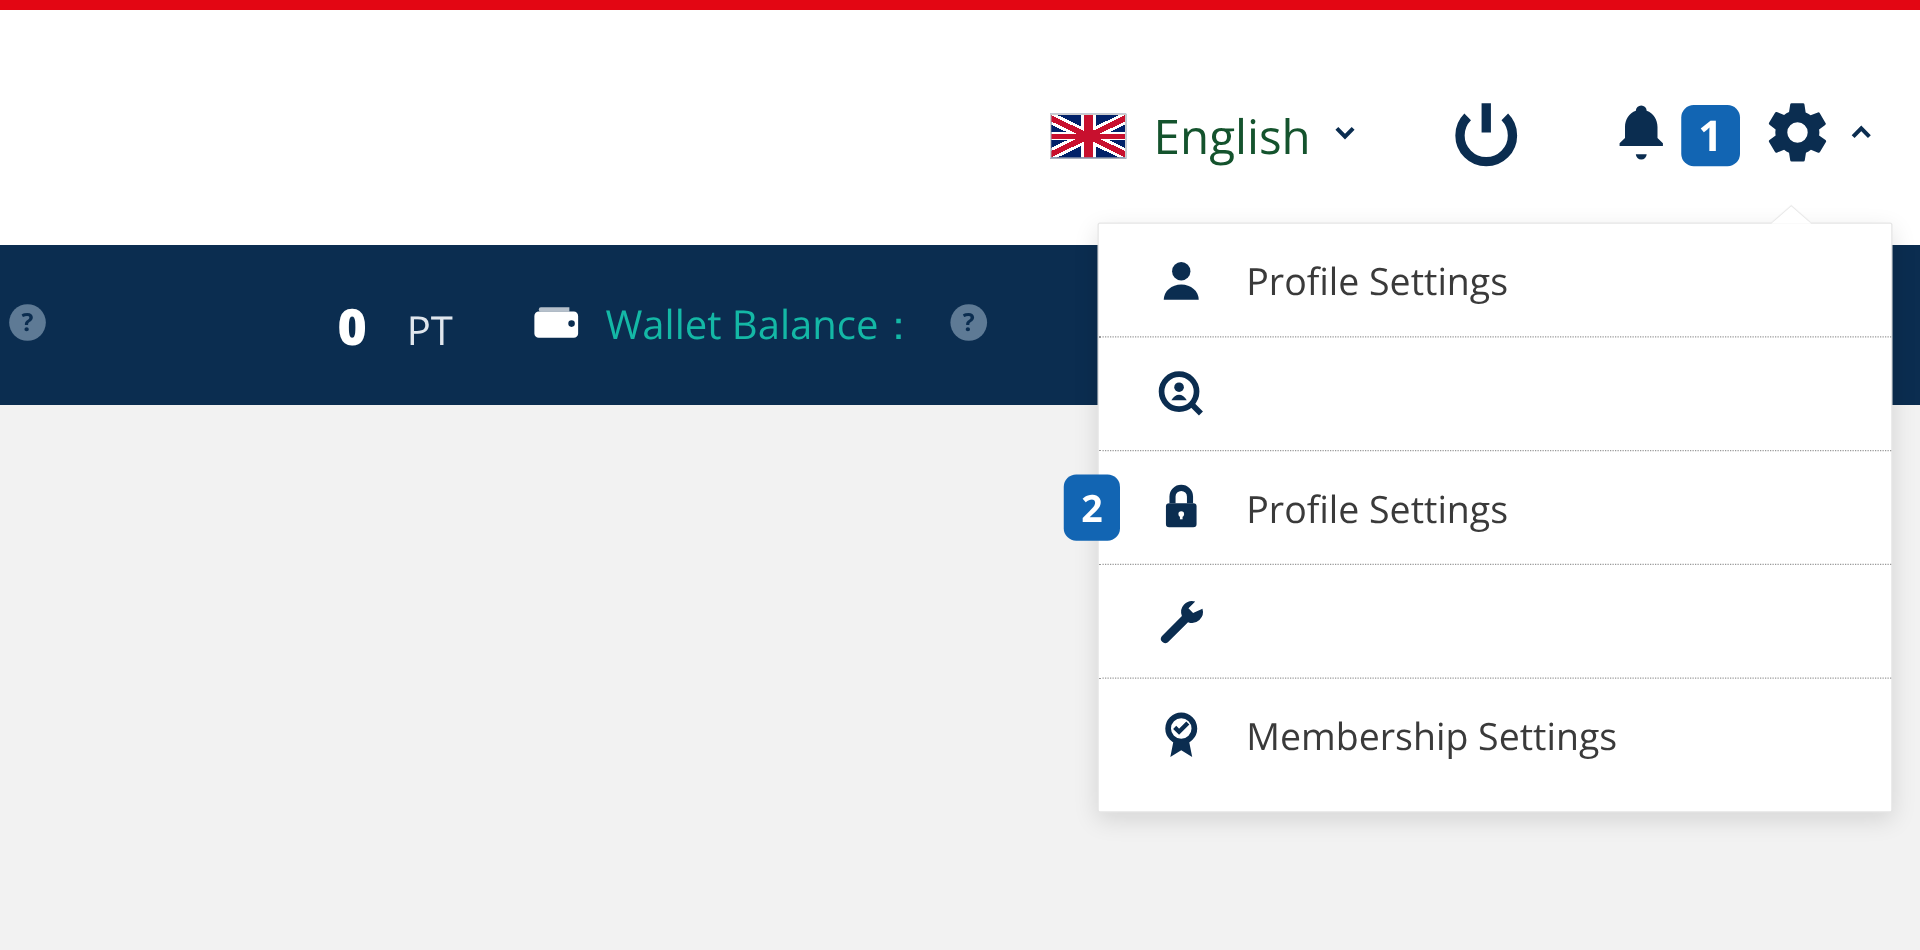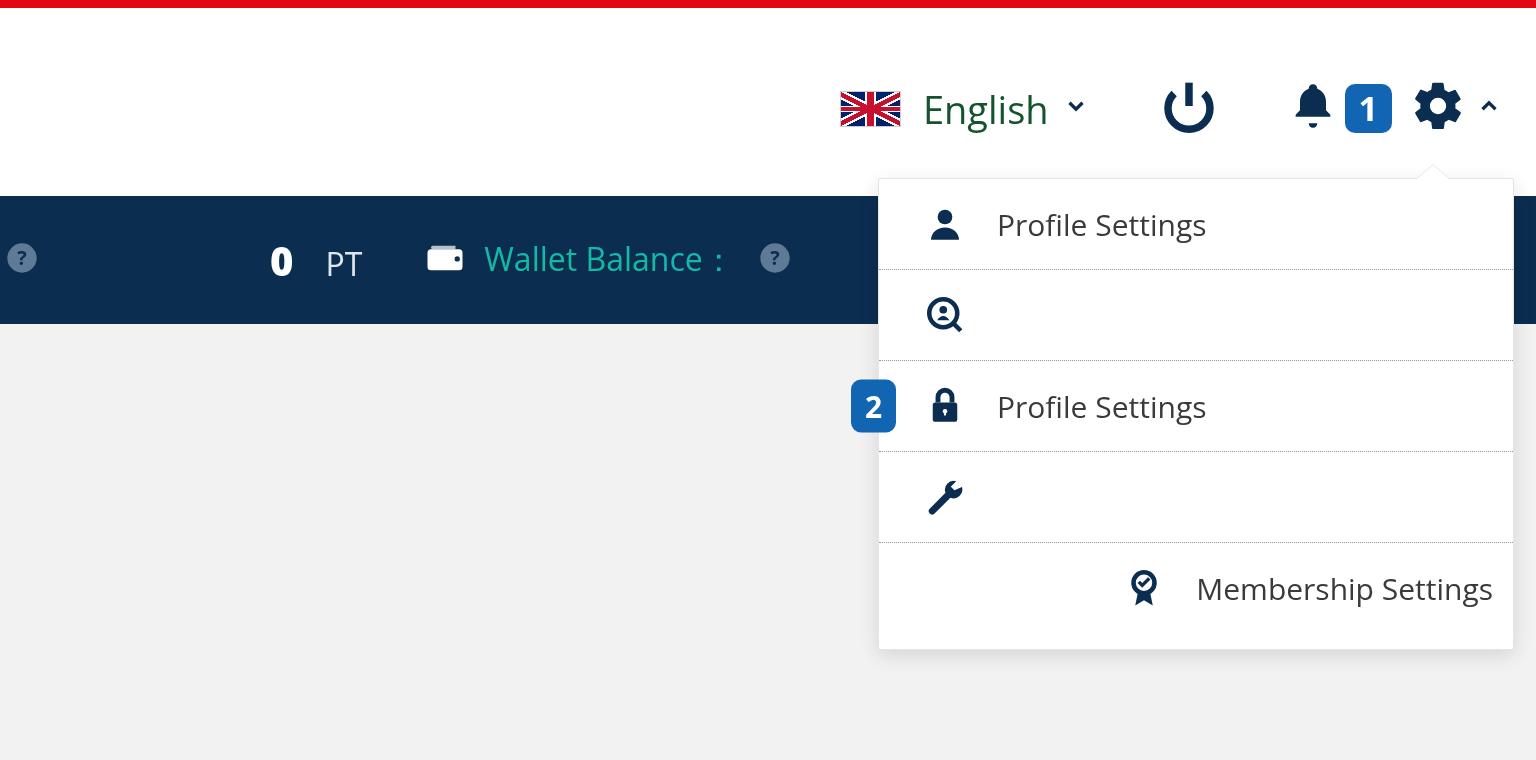--- a/index.html
+++ b/index.html
@@ -174,21 +174,21 @@
       filter: drop-shadow(0 -1px 0 #e5e5e5);
     }
     .menu-item {
       display: flex;
       align-items: center;
       padding: 24px 20px 24px 40px;
       border-bottom: 1px dotted #999;
       cursor: pointer;
       position: relative;
     }
-    .menu-item:last-child { border-bottom: none; justify-content: flex-end; }
+    .menu-item:last-child { border-bottom: none; }
     .menu-icon {
       width: 52px;
       display: flex;
       justify-content: center;
       color: #0b2d50;
       margin-right: 26px;
       flex-shrink: 0;
     }
     .menu-label {
       font-size: 30px;

